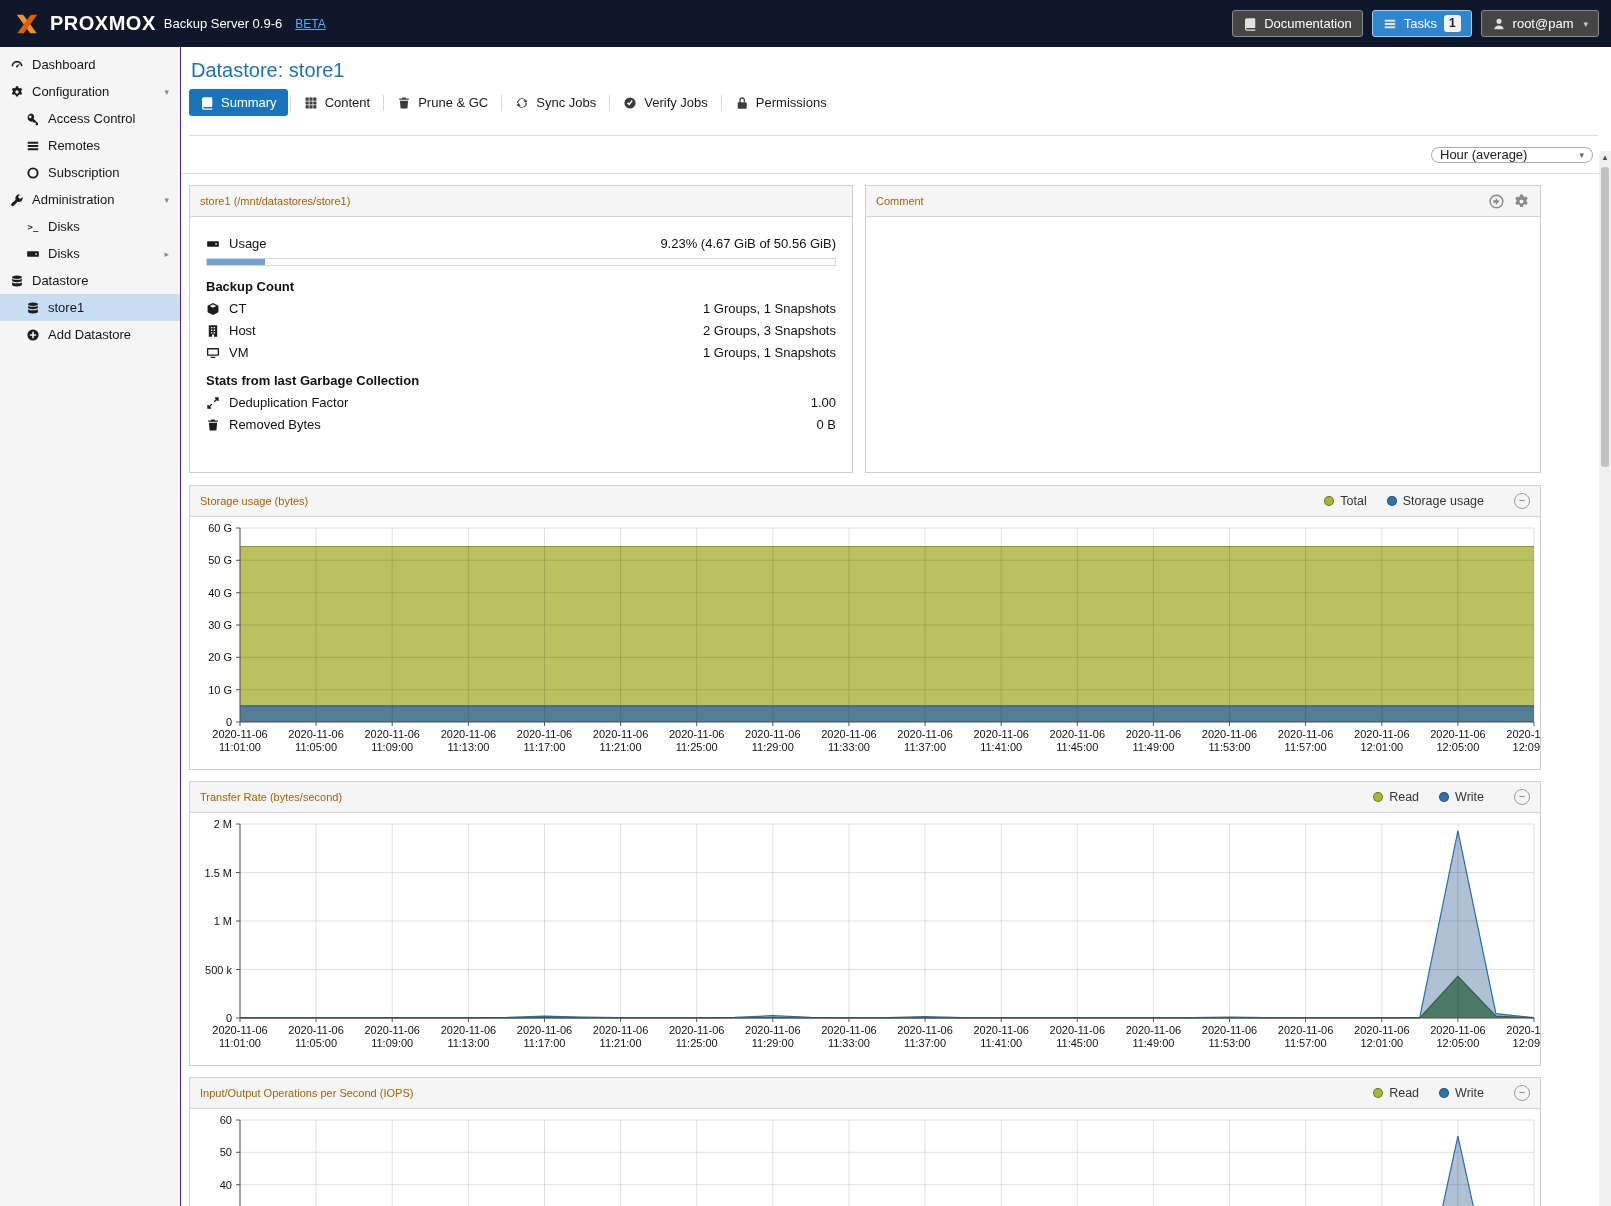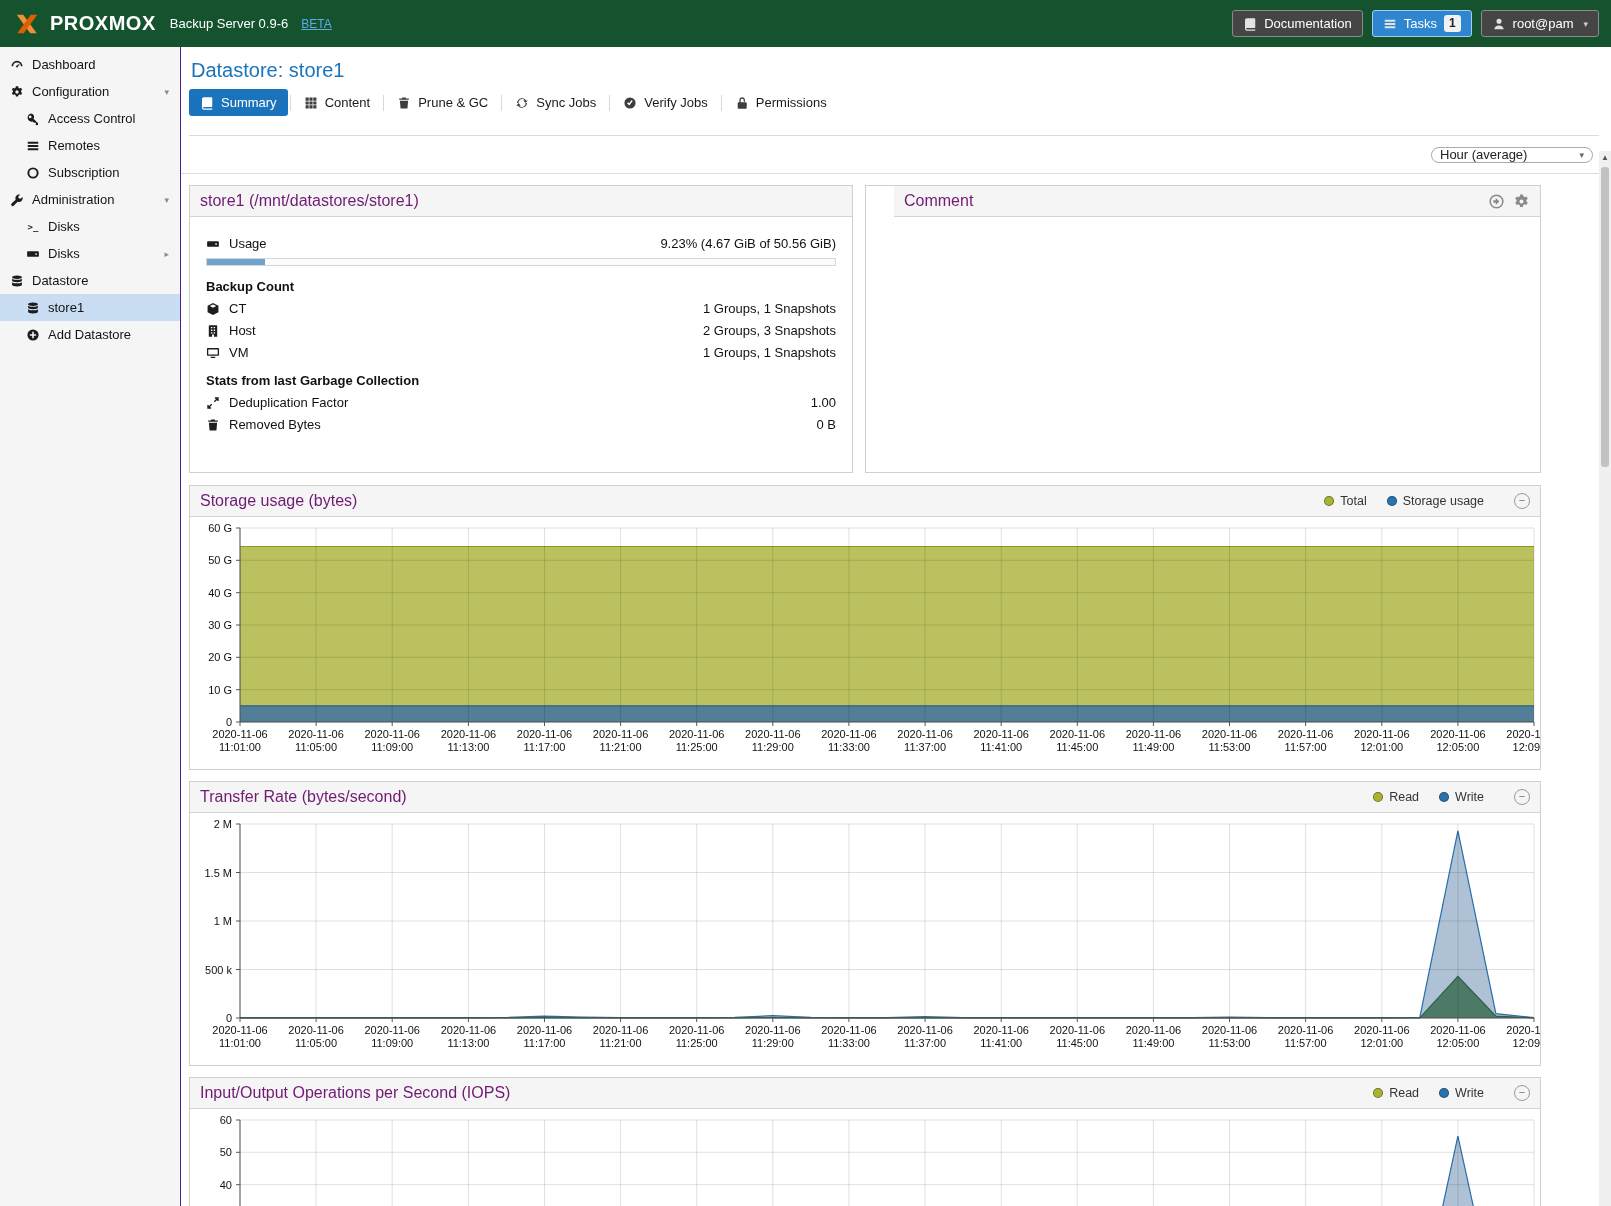--- a/index.html
+++ b/index.html
@@ -3,25 +3,25 @@
 <meta charset="utf-8">
 <style>
   * { box-sizing: border-box; margin: 0; padding: 0; }
   html,body { width:1611px; height:1206px; overflow:hidden; }
   body { font-family:"Liberation Sans", sans-serif; font-size:13px; color:#111; background:#fff; position:relative; }
   .ic { width:14px; height:14px; flex:none; display:inline-block; }
   .ic svg, svg.ic { display:block; }
   svg text { font-family:"Liberation Sans", sans-serif; }
 
   
-  .topbar { position:absolute; top:0; left:0; right:0; height:47px; background:#14532d; display:flex; justify-content:space-between; padding:0 12px; }
+  .topbar { position:absolute; top:0; left:0; right:0; height:47px; background:#0f172a; display:flex; justify-content:space-between; padding:0 12px; }
   .brand { display:flex; align-items:center; gap:8px; }
   .logo { width:30px; height:26px; }
   .brand-name { color:#fff; font-weight:bold; font-size:20px; letter-spacing:.5px; }
-  .product { color:#fff; font-size:13px; margin-left:6px; }
+  .product { color:#fff; font-size:13px; }
   .beta { color:#5fa9e6; font-size:12px; margin-left:5px; text-decoration:underline; cursor:pointer; }
   .top-actions { display:flex; gap:9px; align-items:center; }
   .tb-btn { height:27px; display:flex; align-items:center; gap:7px; padding:0 10px; border-radius:3px; font-size:13px; color:#fff; border:1px solid #8a8a8a; background:#454545; cursor:pointer; }
   .tb-btn .ic { color:#e2e2e2; }
   .tb-btn.tasks { background:#2e86d0; border-color:#a6cdeb; }
   .badge { background:#f1f1f1; color:#222; border-radius:3px; padding:0 5px; font-size:12px; line-height:17px; font-weight:bold; }
   .caret { color:#ccc; font-size:9px; margin-left:3px; }
 
   
   .sidebar { position:absolute; top:47px; left:0; width:181px; bottom:0; background:#f5f5f5; border-right:1px solid #4c1d95; padding-top:4px; }
@@ -42,23 +42,23 @@
   .tab.active .ic { color:#fff; }
   .tab-sep { width:1px; height:16px; background:#d8d8d8; margin:0 2px; }
   .toolbar-row { display:flex; justify-content:flex-end; align-items:center; height:38px; border-bottom:1px solid #dcdcdc; padding-right:18px; }
   .select { width:162px; height:16px; border:1px solid #ababab; border-radius:12px; display:flex; align-items:center; justify-content:space-between; padding:2px 8px; background:#fff; color:#222; cursor:pointer; }
   .caret2 { color:#666; font-size:9px; }
 
   .panels { padding:11px 0 0 8px; }
   .row1 { display:flex; gap:12px; width:1352px; height:288px; margin-bottom:12px; }
   .panel { border:1px solid #cfcfcf; background:#fff; display:flex; flex-direction:column; }
   .store-panel { width:664px; }
-  .comment-panel { flex:1;padding-left:28px; }
+  .comment-panel { flex:1; }
   .panel-h { height:31px; flex:none; background:#f5f5f5; border-bottom:1px solid #d4d4d4; display:flex; align-items:center; padding:0 10px; }
-  .panel-title { color:#701a75; font-size:16px; }
+  .panel-title { color:#a16207; font-size:11px; }
   .panel-body { flex:1; padding:12px 16px; overflow:hidden; }
 
   .kv { display:flex; align-items:center; gap:9px; margin:7px 0; }
   .kv .ic { color:#1d1d1d; }
   .kv .val { margin-left:auto; }
   .pbar { height:8px; border:1px solid #d6d6d6; background:#fcfcfc; margin:3px 0 12px; }
   .pbar-fill { height:100%; background:#6ea3cf; }
   .sec-title { font-weight:bold; margin:13px 0 5px; }
 
   .comment-icons { margin-left:auto; display:flex; gap:8px; align-items:center; }

